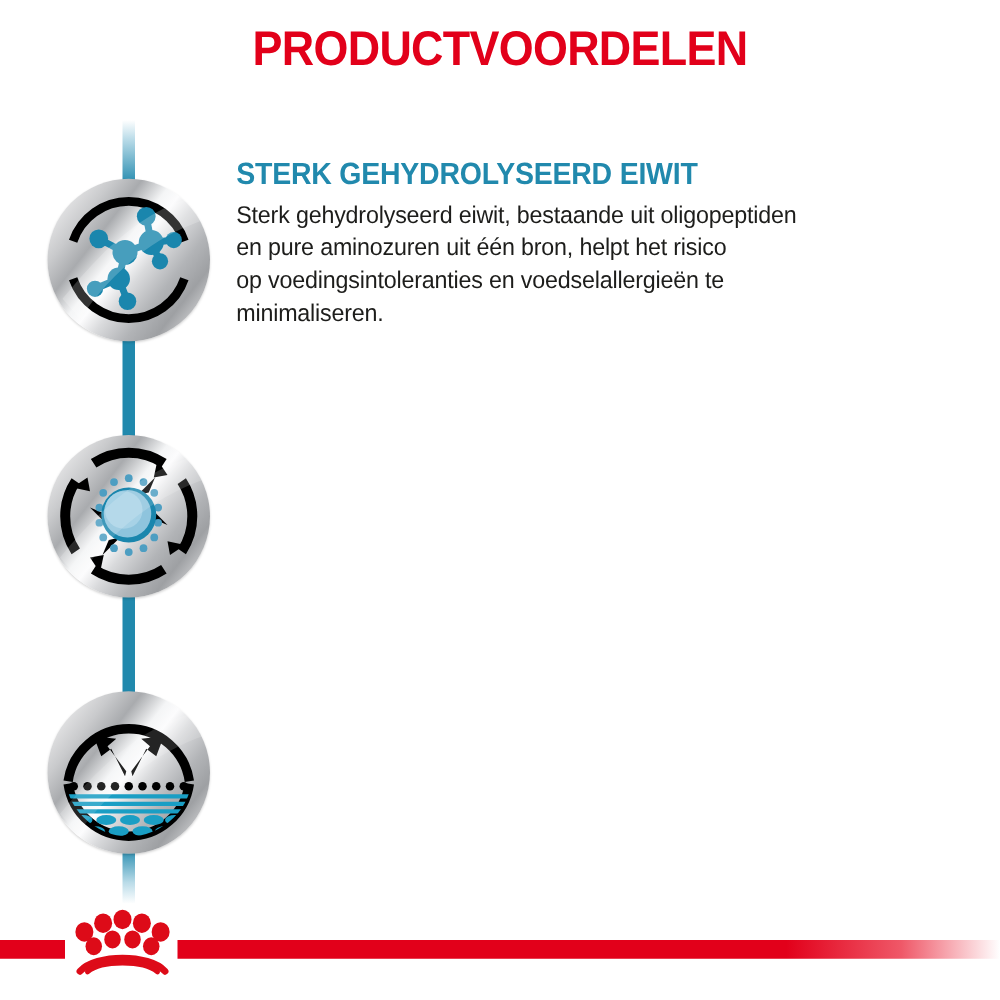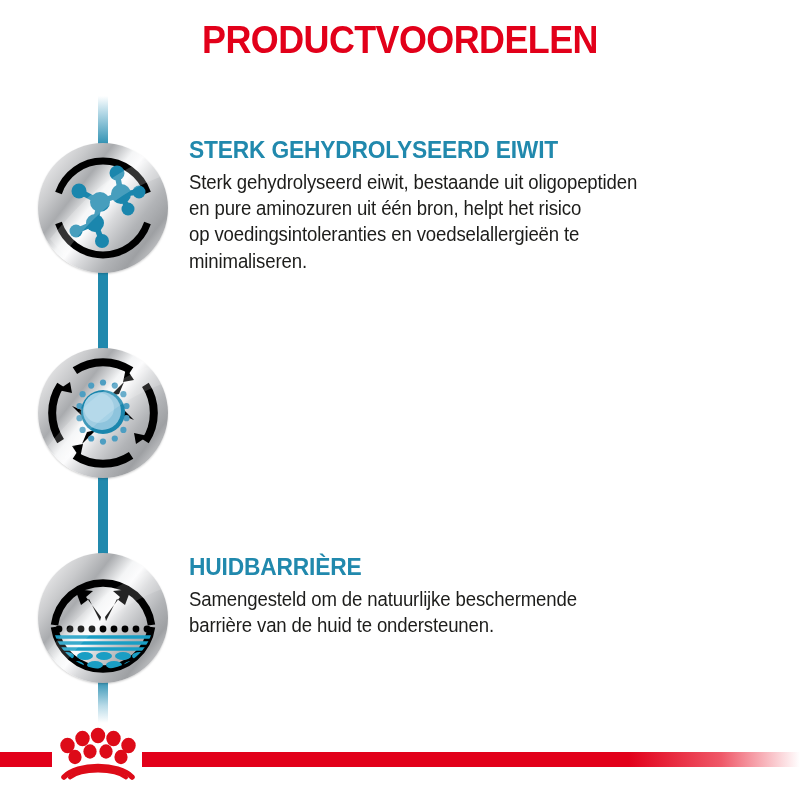--- a/index.html
+++ b/index.html
@@ -98,21 +98,21 @@
     height: 130px;
     display: block;
   }
 
   
   .block {
     position: absolute;
     left: 189px;
     width: 600px;
   }
-  #block-1 { top: 137px; }
+  #block-1 { top: 127px; }
   #block-2 { top: 344px; }
   #block-3 { top: 554px; }
 
   .block-heading {
     color: #2189ad;
     font-family: "Liberation Sans", sans-serif;
     font-weight: bold;
     font-size: 24.5px;
     letter-spacing: -0.2px;
     transform: scaleX(0.93);
@@ -318,27 +318,20 @@
     <div class="block-heading">STERK GEHYDROLYSEERD EIWIT</div>
     <div class="block-body">
       <span>Sterk gehydrolyseerd eiwit, bestaande uit oligopeptiden</span>
       <span>en pure aminozuren uit één bron, helpt het risico</span>
       <span>op voedingsintoleranties en voedselallergieën te</span>
       <span>minimaliseren.</span>
     </div>
   </div>
 
 
-  <div class="block" id="block-3">
-    <div class="block-heading">HUIDBARRIÈRE</div>
-    <div class="block-body">
-      <span>Samengesteld om de natuurlijke beschermende</span>
-      <span>barrière van de huid te ondersteunen.</span>
-    </div>
-  </div>
 
   <div id="footer-bar-left"></div>
   <div id="footer-bar-right"></div>
 
   <div id="crown">
     <svg viewBox="0 0 90 56">
       <g fill="#dd0b18">
 
         <ellipse cx="14.5" cy="20.5" rx="7.2" ry="7.8"></ellipse>
         <ellipse cx="29.5" cy="13.5" rx="7.2" ry="7.8"></ellipse>

